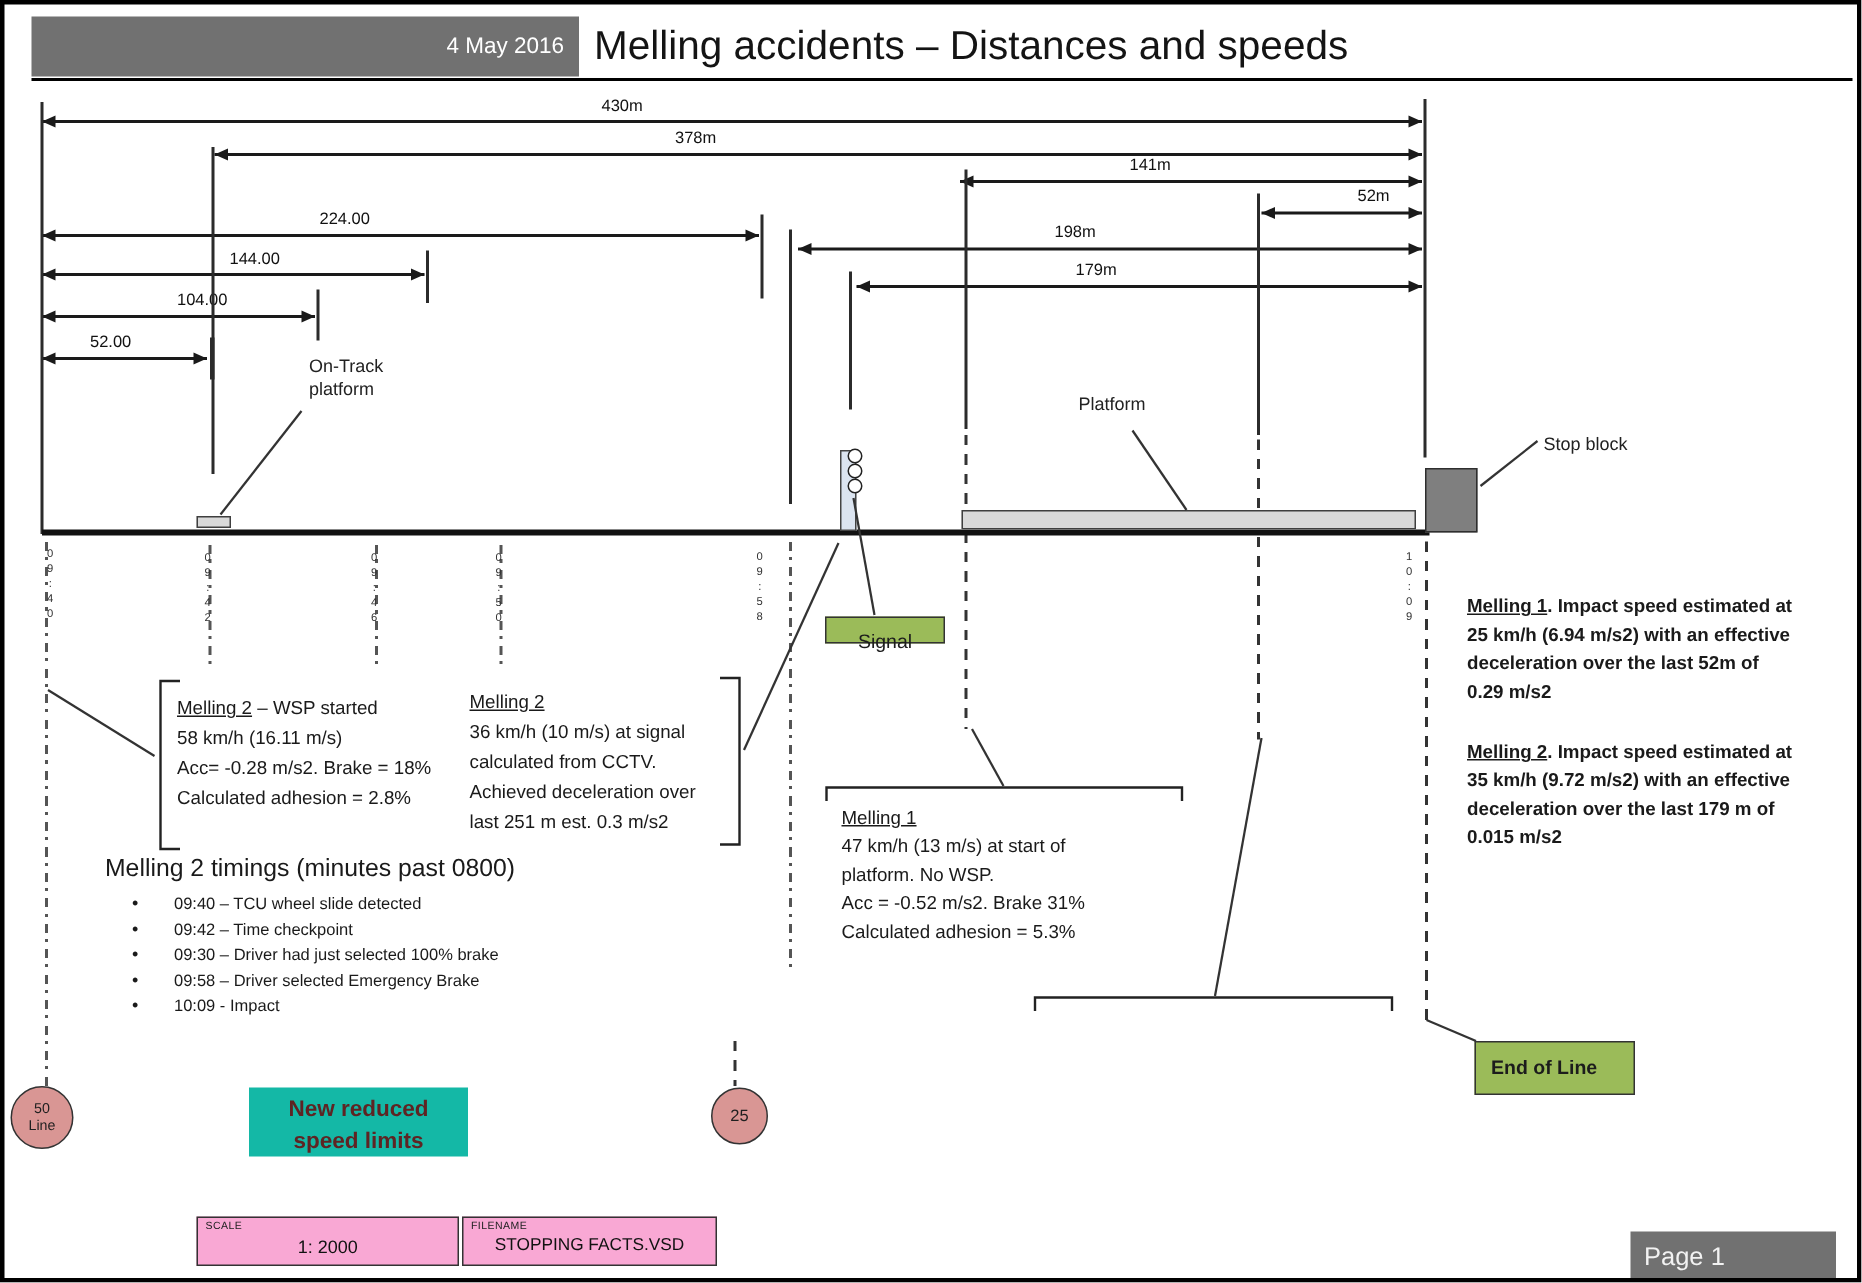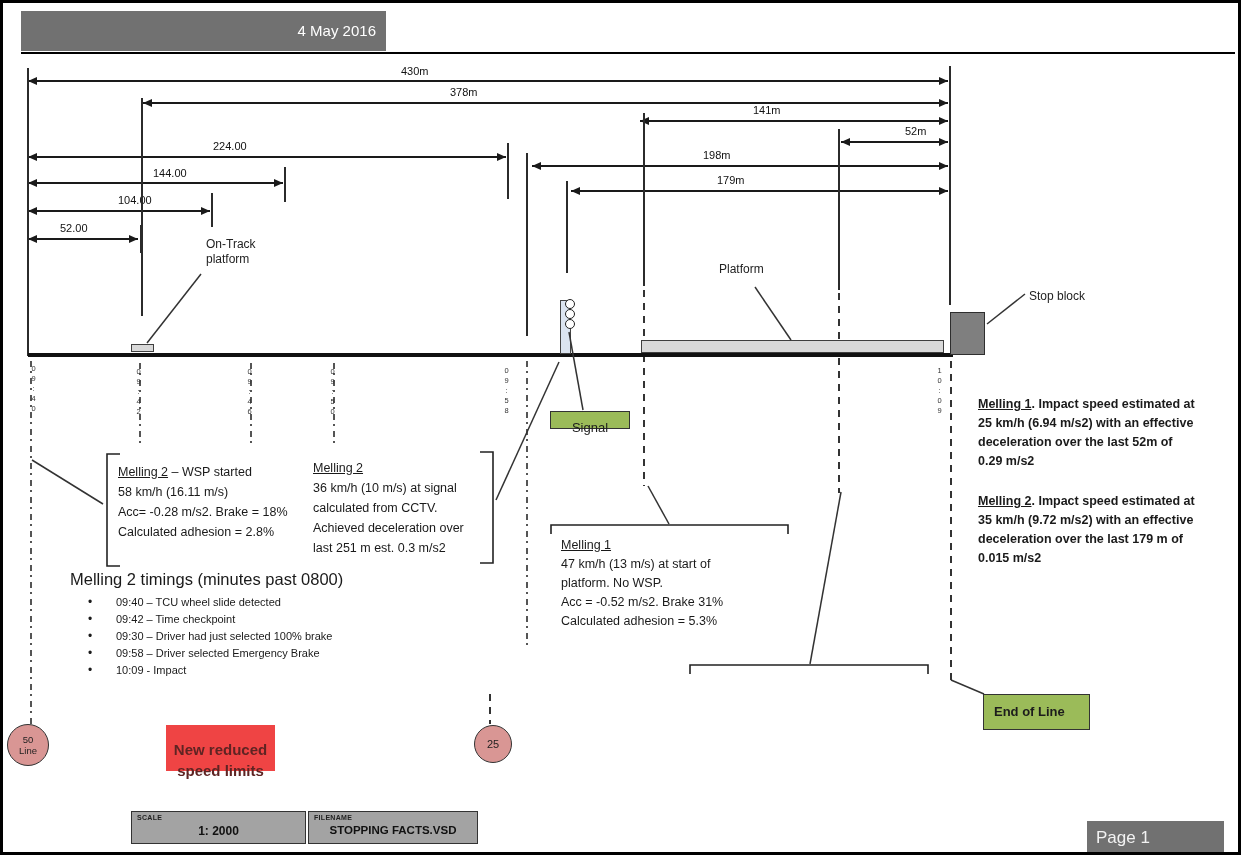--- a/index.html
+++ b/index.html
@@ -29,43 +29,44 @@
   
   .small-label{position:absolute;font-size:12px;color:#222;line-height:15px;white-space:nowrap;}
   .ts{position:absolute;writing-mode:vertical-rl;text-orientation:upright;font-size:7.5px;letter-spacing:1px;color:#333;}
   .note{position:absolute;font-size:12.5px;color:#1a1a1a;line-height:20px;white-space:nowrap;}
   .note .lead{text-decoration:underline;}
   .note.bold6{font-weight:600;line-height:19px;}
   .note.bold6 .lead{font-weight:700;}
   
   .gbox{position:absolute;background:#9bbb59;border:1.6px solid #333;box-sizing:border-box;color:#1c1c1c;
     font-size:13px;text-align:center;}
-  .pinkbox{position:absolute;left:163px;top:722px;width:109px;height:46px;background:#ef4444;
-    color:#5e2423;font-size:15px;font-weight:600;text-align:center;line-height:21px;padding-top:14px;box-sizing:border-box;}
+  .pinkbox{position:absolute;left:163px;top:722px;width:146px;height:46px;background:#14b8a6;
+    color:#5e2423;font-size:15px;font-weight:600;text-align:center;line-height:21px;padding-top:4px;box-sizing:border-box;}
   .pcircle{position:absolute;border-radius:50%;background:#d99694;border:1.6px solid #333;box-sizing:border-box;
     color:#1f1f1f;display:flex;flex-direction:column;align-items:center;justify-content:center;line-height:11px;}
   
   .timings-title{position:absolute;left:67px;top:567px;font-size:16.5px;color:#1a1a1a;white-space:nowrap;}
   .timings{position:absolute;left:85px;top:592px;font-size:11px;color:#1a1a1a;}
   .titem{height:17px;white-space:nowrap;}
   .titem::before{content:"•";display:inline-block;width:28px;font-size:12px;}
   
-  .fbox{position:absolute;border:1.6px solid #333;box-sizing:border-box;background:#a3a3a3;font-weight:bold;}
+  .fbox{position:absolute;border:1.6px solid #333;box-sizing:border-box;background:#f9a8d4;}
   .fbox .flab{position:absolute;left:5px;top:2px;font-size:7px;letter-spacing:.3px;color:#222;}
   .fbox .fval{position:absolute;left:0;right:0;top:12px;text-align:center;font-size:12px;color:#111;}
   .pagebadge{position:absolute;left:1084px;top:818px;width:137px;height:33px;background:#717171;color:#f2f2f2;
     font-size:17px;line-height:33px;padding-left:9px;box-sizing:border-box;}
   svg.overlay{position:absolute;left:0;top:0;pointer-events:none;}
 </style>
 </head>
 <body>
 
 <div class="page">
 
   <div class="datebox">4 May 2016</div>
+  <div class="pagetitle">Melling accidents – Distances and speeds</div>
   <div class="hrule"></div>
 
   <div class="dim" style="left:25px;top:77px;width:920px"></div>
   <div class="dlab" style="left:396px;top:62px">430m</div>
   <div class="dim" style="left:140px;top:99px;width:805px"></div>
   <div class="dlab" style="left:445px;top:83px">378m</div>
   <div class="dim" style="left:637px;top:117px;width:308px"></div>
   <div class="dlab" style="left:748px;top:101px">141m</div>
   <div class="dim" style="left:838px;top:138px;width:107px"></div>
   <div class="dlab" style="left:900px;top:122px">52m</div>

